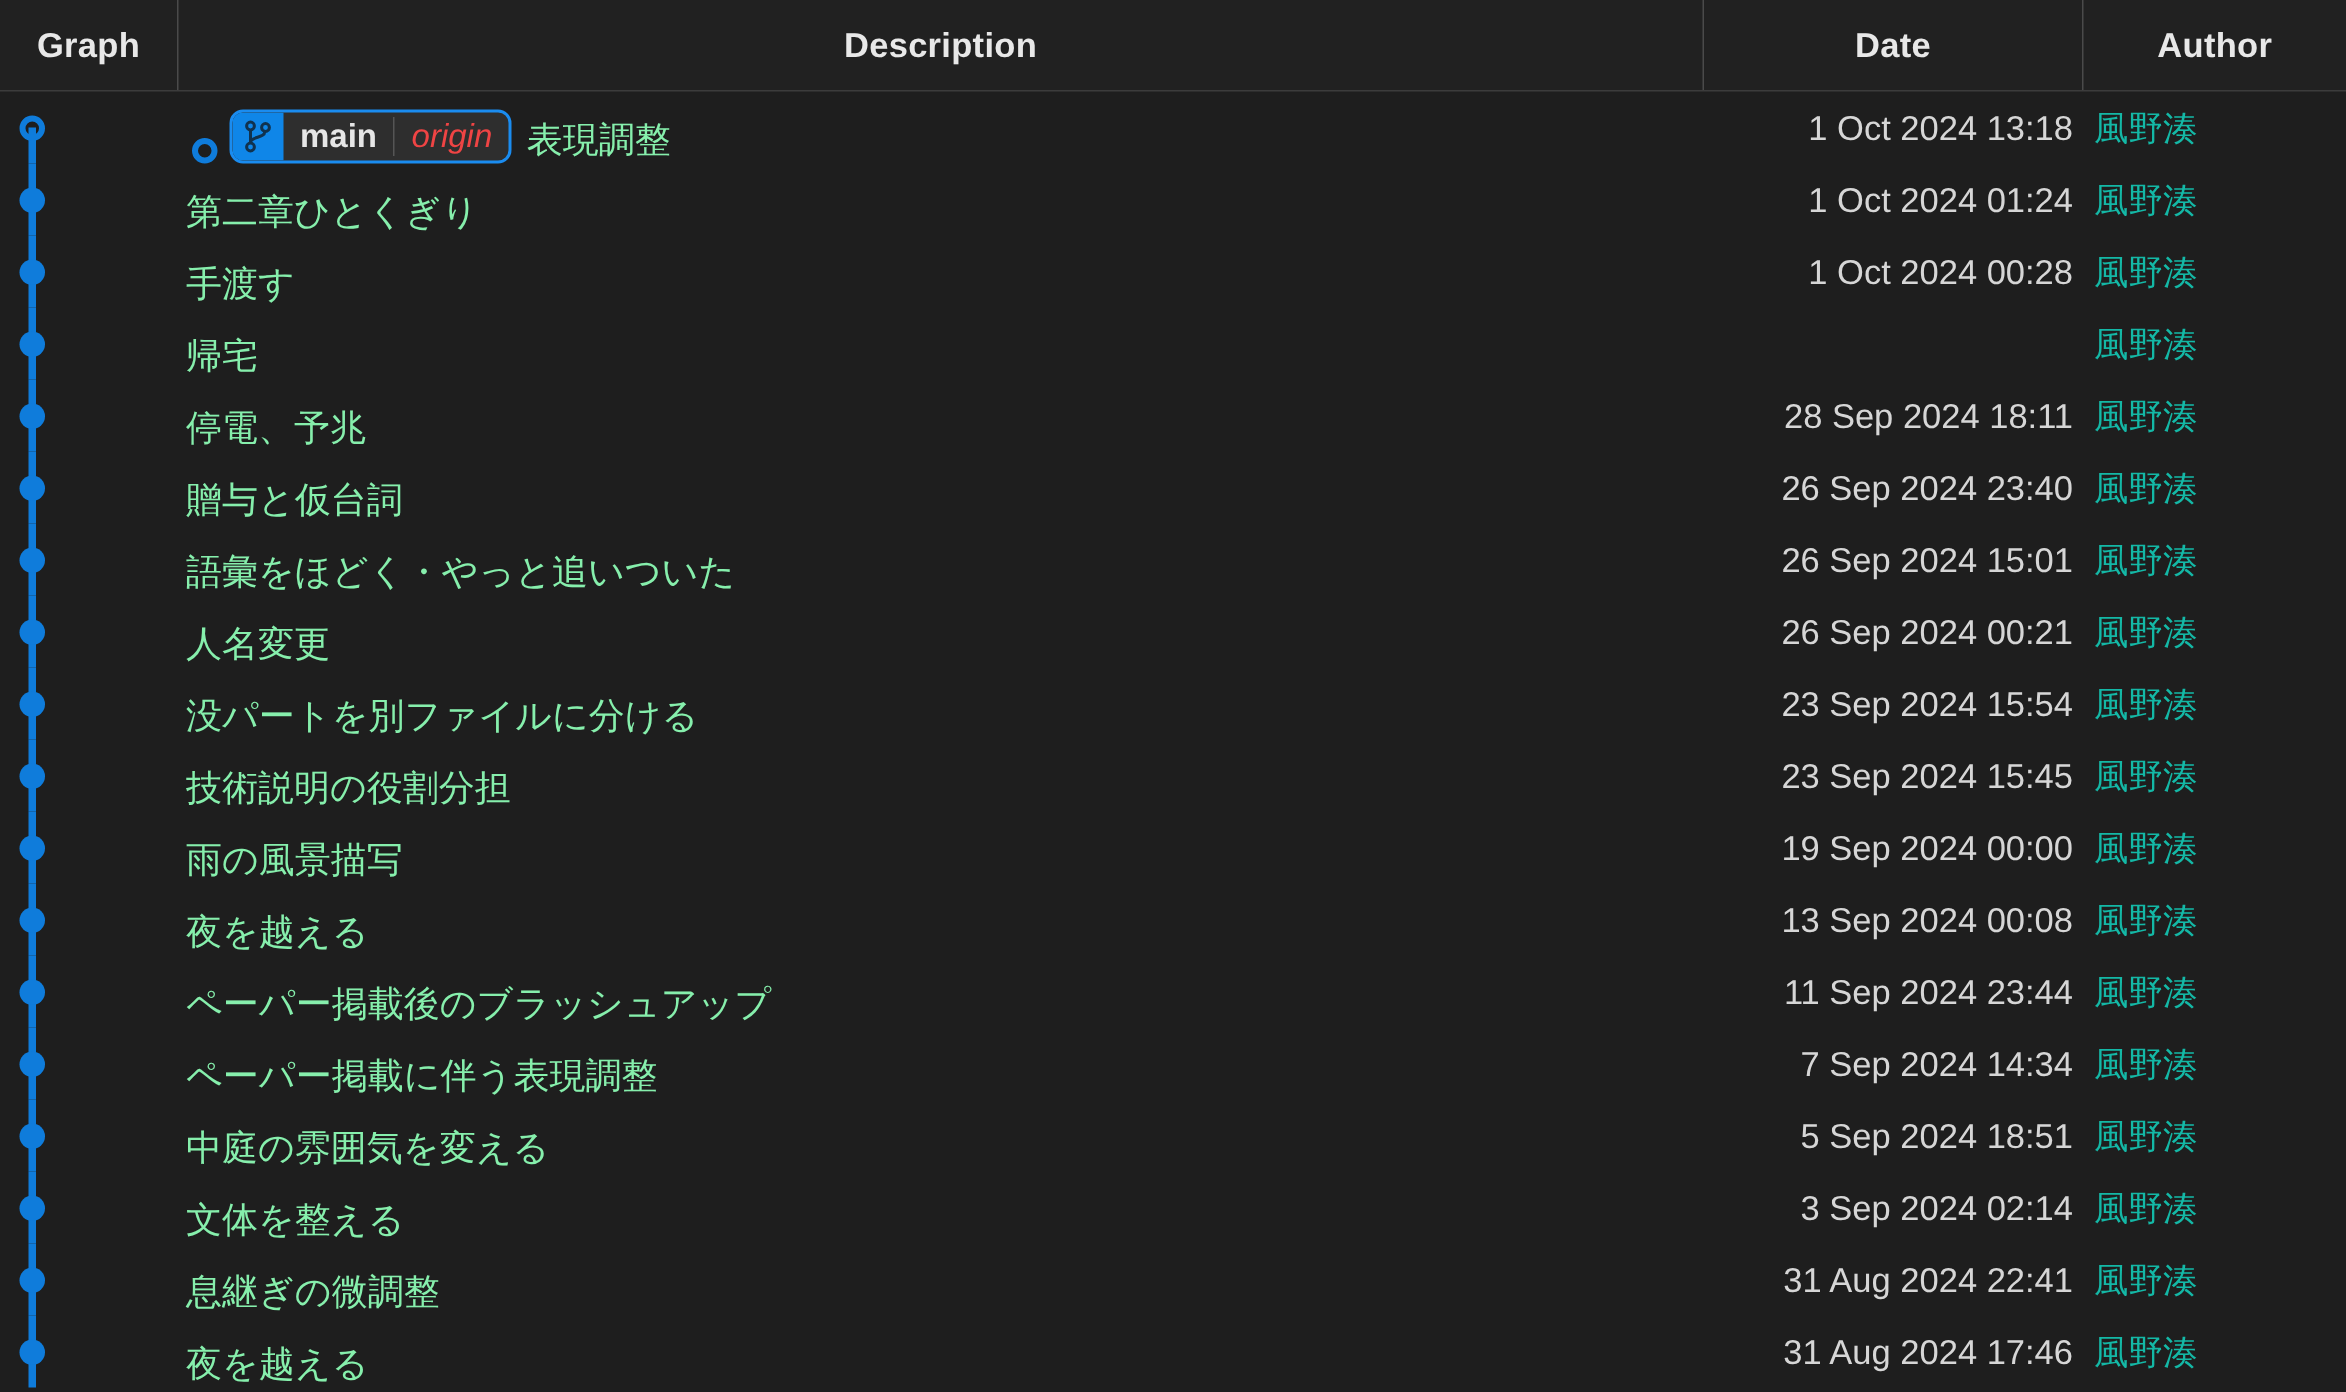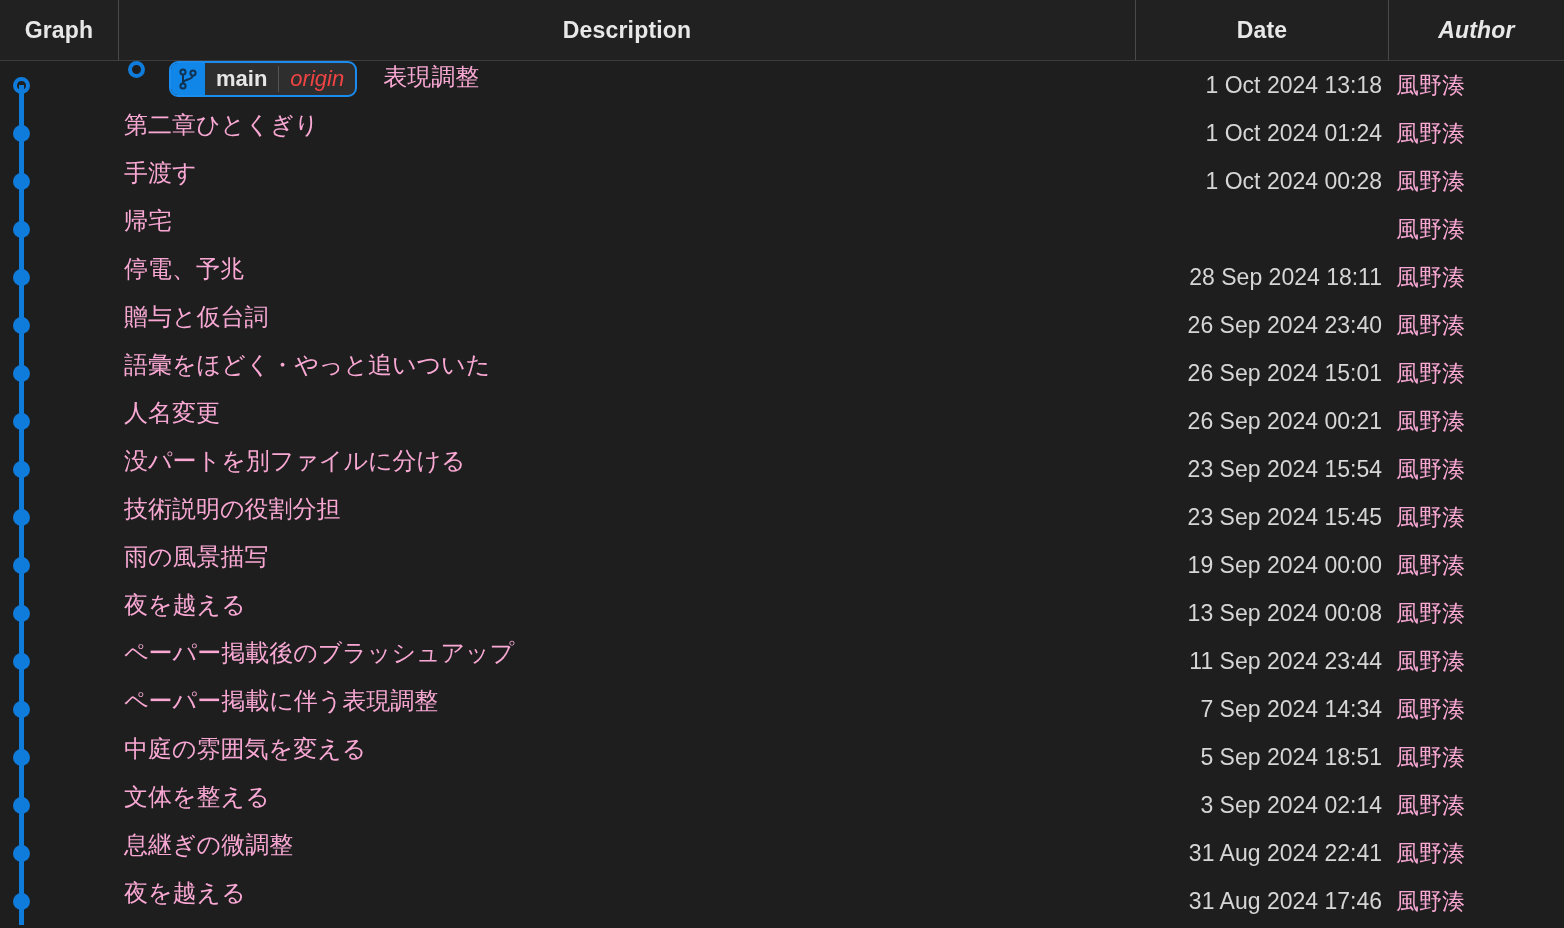--- a/index.html
+++ b/index.html
@@ -21,21 +21,21 @@
     position: absolute; top: 0; height: 60px;
     display: flex; align-items: center; justify-content: center;
     color: #e8e8e8; font-size: 23px; font-weight: bold;
     letter-spacing: .2px; white-space: nowrap;
   }
   .hdiv { position: absolute; top: 0; width: 1px; height: 60px; background: #4a4a4a; }
 
   .h-graph { left: 0;    width: 118px; }
   .h-desc  { left: 119px; width: 1016px; }
   .h-date  { left: 1136px; width: 252px; }
-  .h-auth  { left: 1389px; width: 175px; font-style: italic; }
+  .h-auth  { left: 1389px; width: 175px; }
 
   .d1 { left: 118px; }
   .d2 { left: 1135px; }
   .d3 { left: 1388px; }
 
   
   .rows { position: absolute; left: 0; top: 61px; width: 1564px; height: 867px; overflow: hidden; }
   .row { position: relative; height: 48px; width: 1564px; }
 
   
@@ -47,24 +47,24 @@
   .gdot {
     position: absolute; left: 13px; top: 16px;
     width: 17px; height: 17px; border-radius: 50%;
     background: #0f7cdb;
   }
   .gdot.hollow { background: transparent; border: 4px solid #0f7cdb; }
 
   
   .desc-col {
     position: absolute; left: 118px; top: 0; width: 1017px; height: 48px;
-    display: flex; align-items: flex-start; gap: 16px;
+    display: flex; align-items: flex-end;
   }
   .desc-text {
-    color: #f9a8d4; font-size: 24px; white-space: nowrap;
+    color: #86efac; font-size: 24px; white-space: nowrap;
     padding-left: 6px;
   }
   .desc-col.has-badge .desc-text { padding-left: 10px; }
 
   .head-ring {
     width: 17px; height: 17px; border-radius: 50%;
     border: 4px solid #0f7cdb; box-sizing: border-box;
     margin-left: 10px; flex: 0 0 auto;
   }
 
@@ -93,21 +93,21 @@
     position: absolute; left: 1136px; top: 0; width: 246px; height: 48px;
     display: flex; align-items: center; justify-content: flex-end;
   }
   .date-text { color: #d6d6d6; font-size: 23px; white-space: nowrap; }
 
   
   .auth-col {
     position: absolute; left: 1396px; top: 0; width: 168px; height: 48px;
     display: flex; align-items: center;
   }
-  .auth-text { color: #f9a8d4; font-size: 23px; white-space: nowrap; }
+  .auth-text { color: #14b8a6; font-size: 23px; white-space: nowrap; }
 </style>
 </head>
 <body>
 
 <div id="app">
 
   <div class="header">
     <div class="hcell h-graph">Graph</div>
     <div class="hcell h-desc">Description</div>
     <div class="hcell h-date">Date</div>

